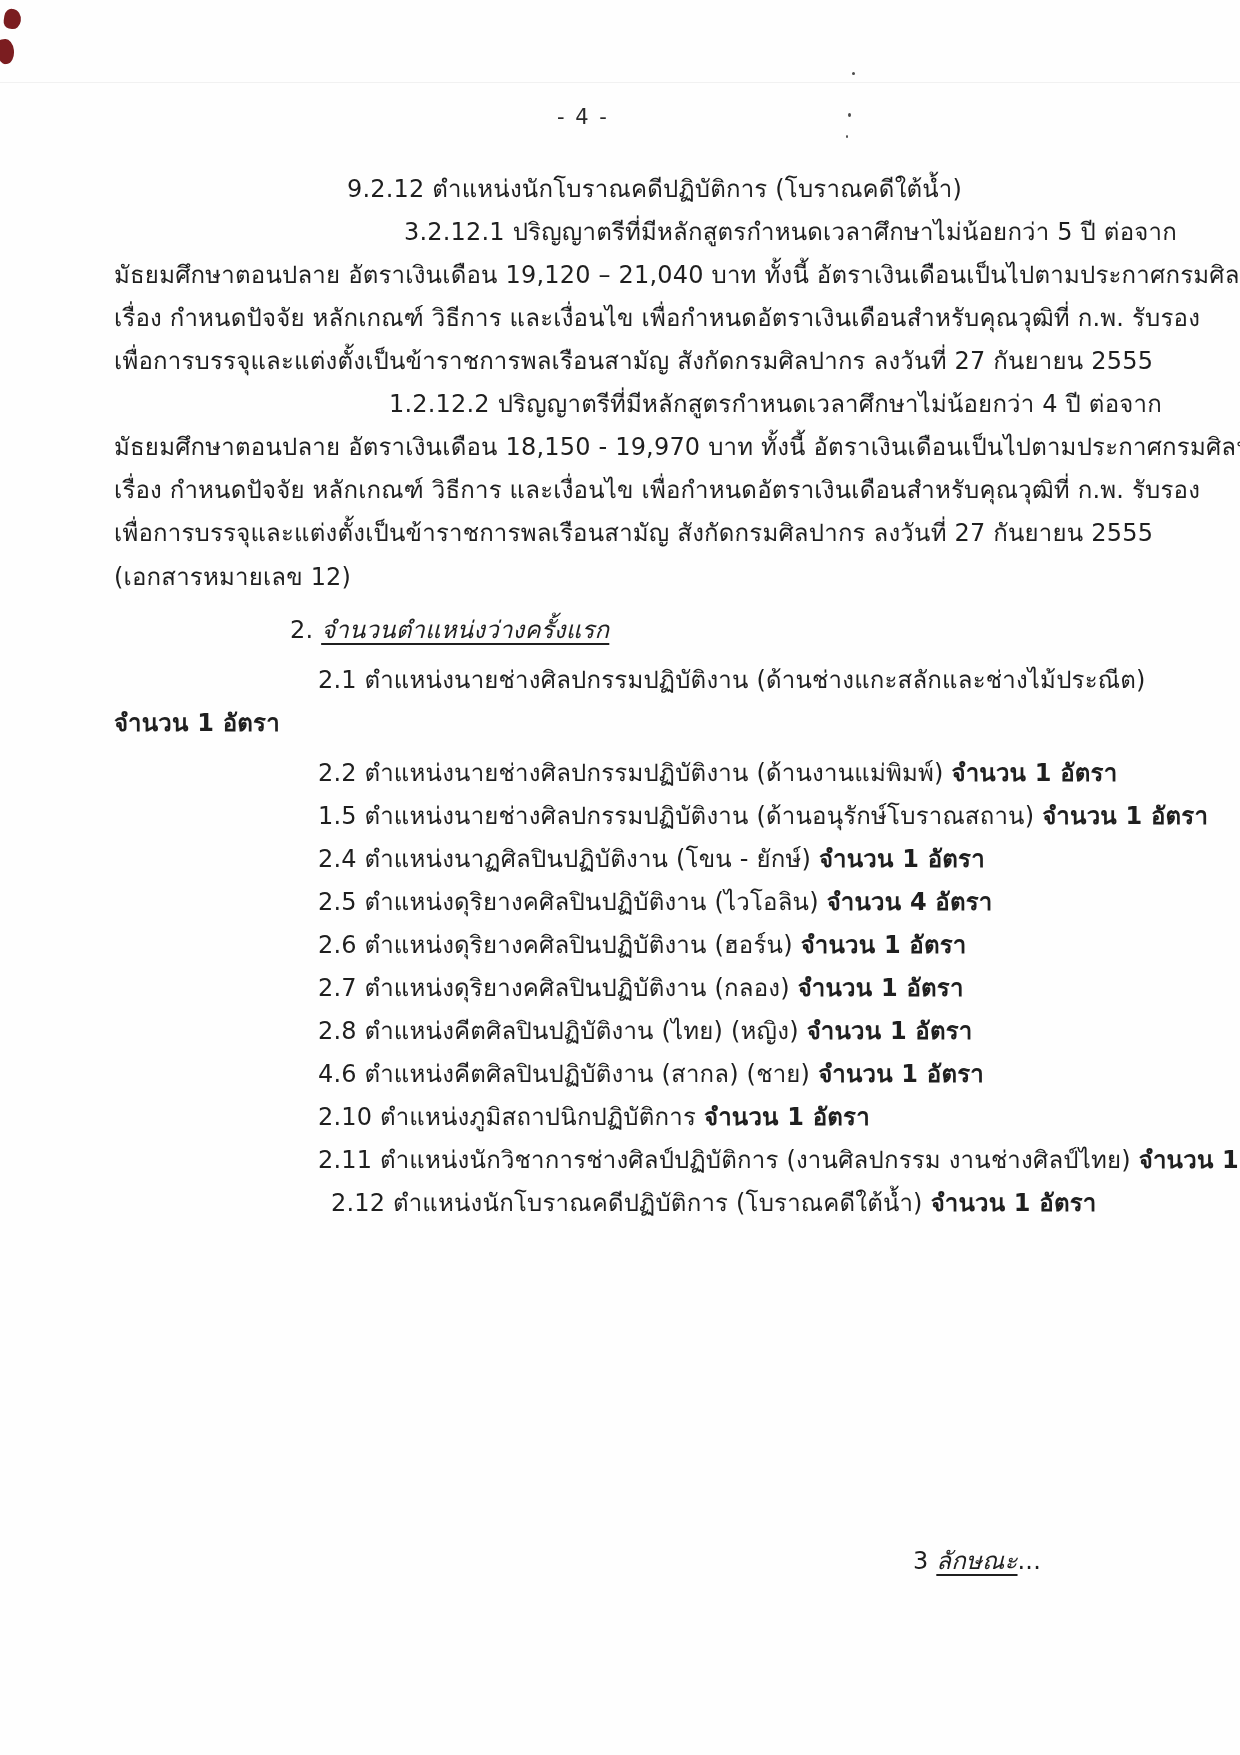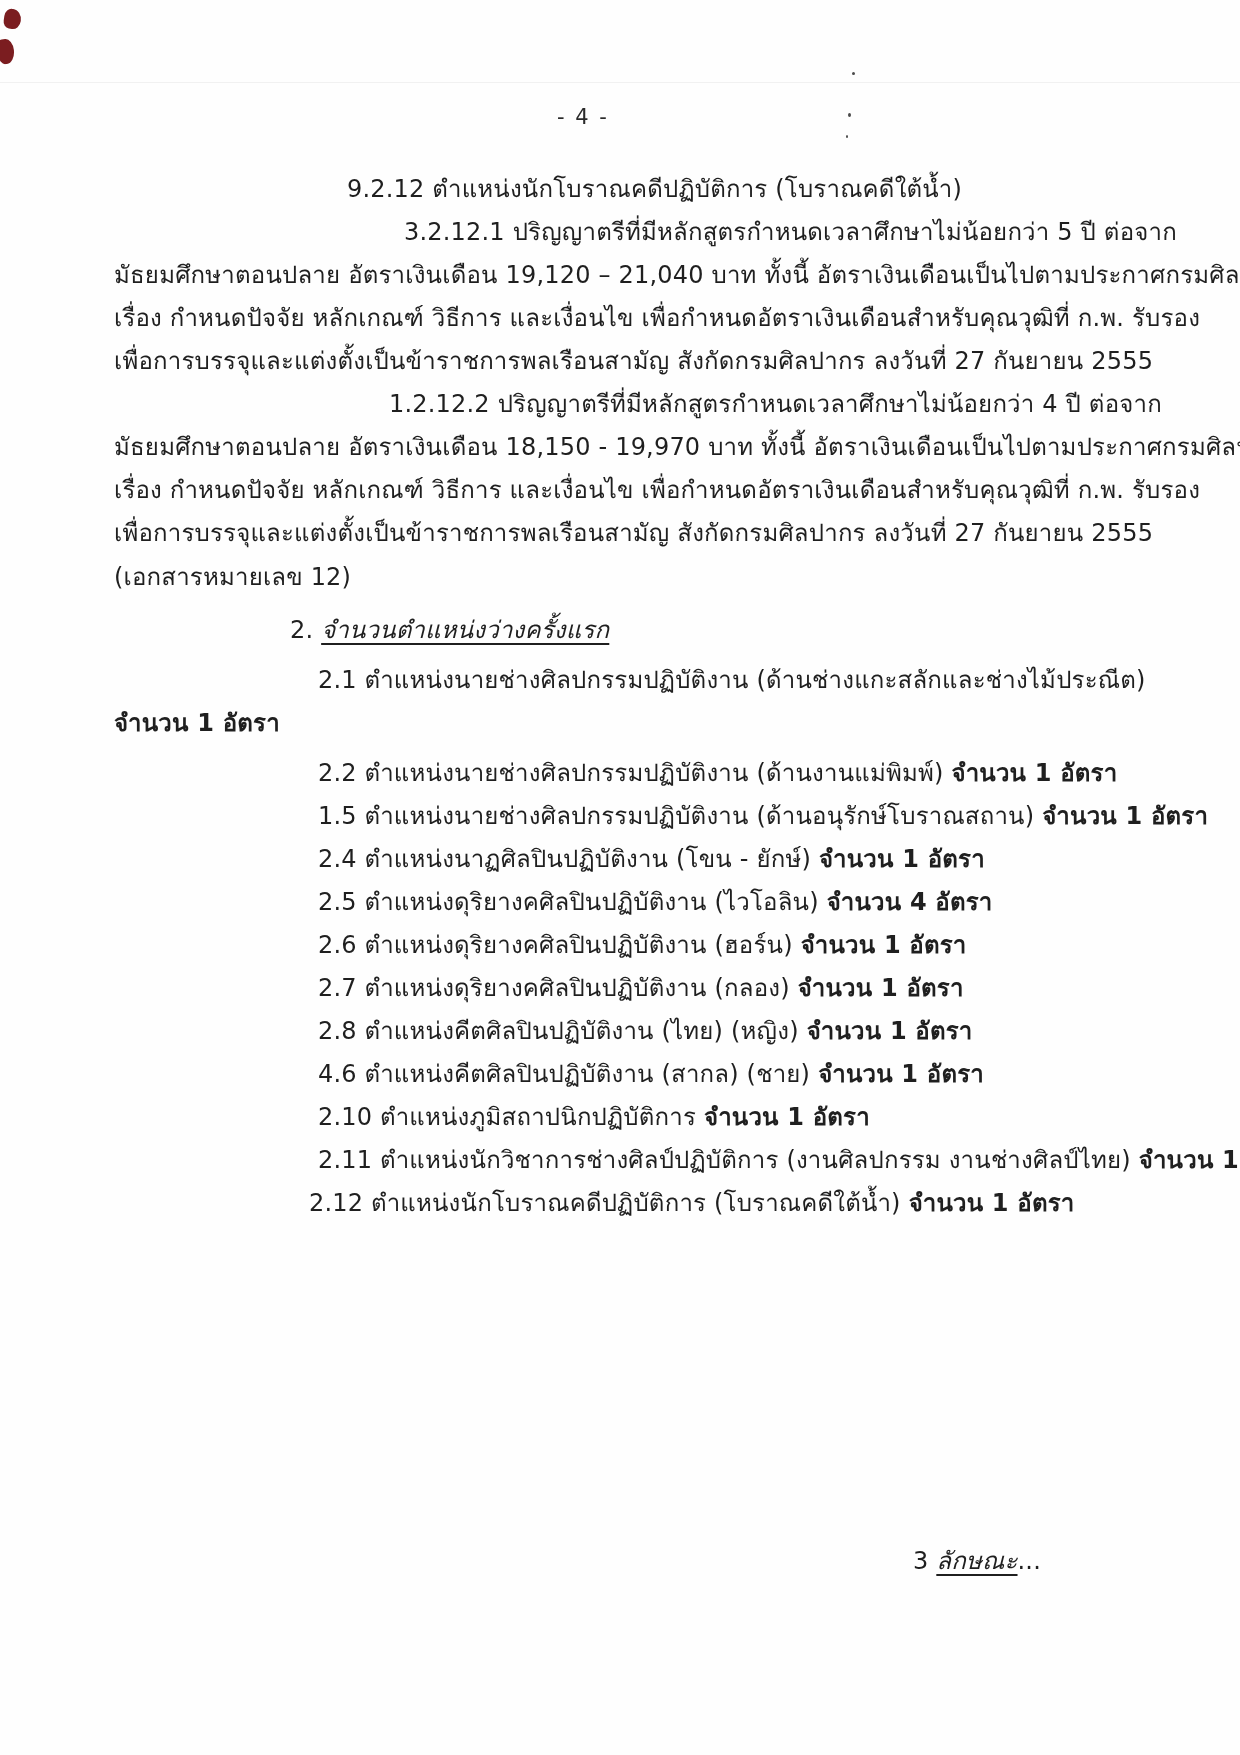--- a/index.html
+++ b/index.html
@@ -96,19 +96,19 @@
 </div>
 <div class="line" style="top:1057px;left:318px">
   <span>4.6 ตำแหน่งคีตศิลปินปฏิบัติงาน (สากล) (ชาย)</span><span class="b">จำนวน 1 อัตรา</span>
 </div>
 <div class="line" style="top:1100px;left:318px">
   <span>2.10 ตำแหน่งภูมิสถาปนิกปฏิบัติการ</span><span class="b">จำนวน 1 อัตรา</span>
 </div>
 <div class="line" style="top:1143px;left:318px">
   <span>2.11 ตำแหน่งนักวิชาการช่างศิลป์ปฏิบัติการ (งานศิลปกรรม งานช่างศิลป์ไทย)</span><span class="b">จำนวน 1 อัตรา</span>
 </div>
-<div class="line" style="top:1186px;left:309px">
+<div class="line" style="top:1186px;left:331px">
   <span>2.12 ตำแหน่งนักโบราณคดีปฏิบัติการ (โบราณคดีใต้น้ำ)</span><span class="b">จำนวน 1 อัตรา</span>
 </div>
 
 <div class="line" style="top:1544px;left:913px">
   <span>3 </span><span class="u">ลักษณะ</span><span>...</span>
 </div>
 
 </body></html>

